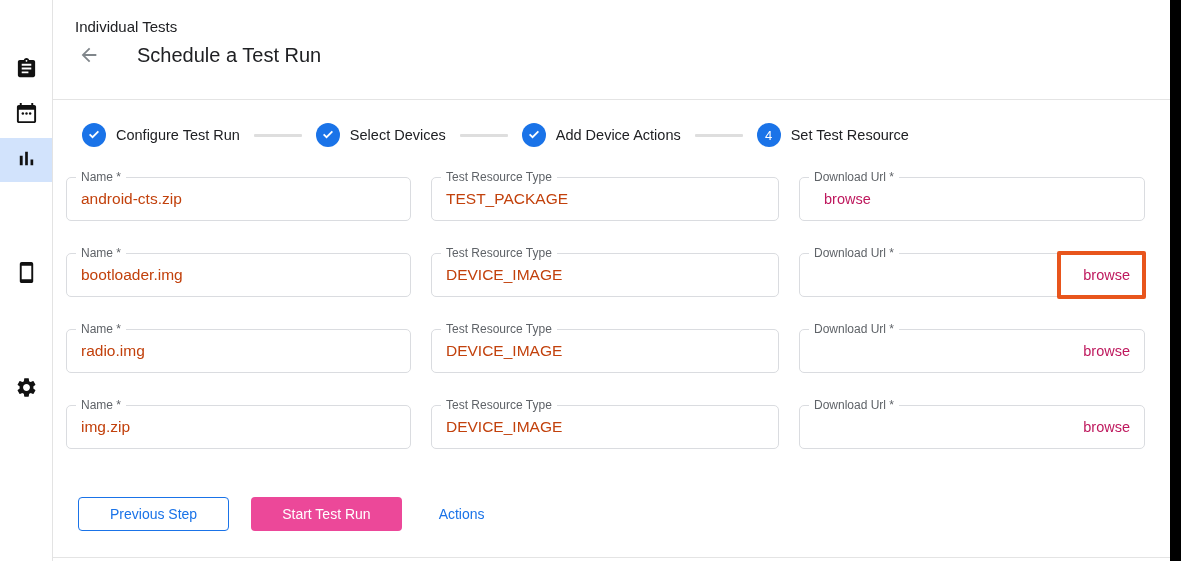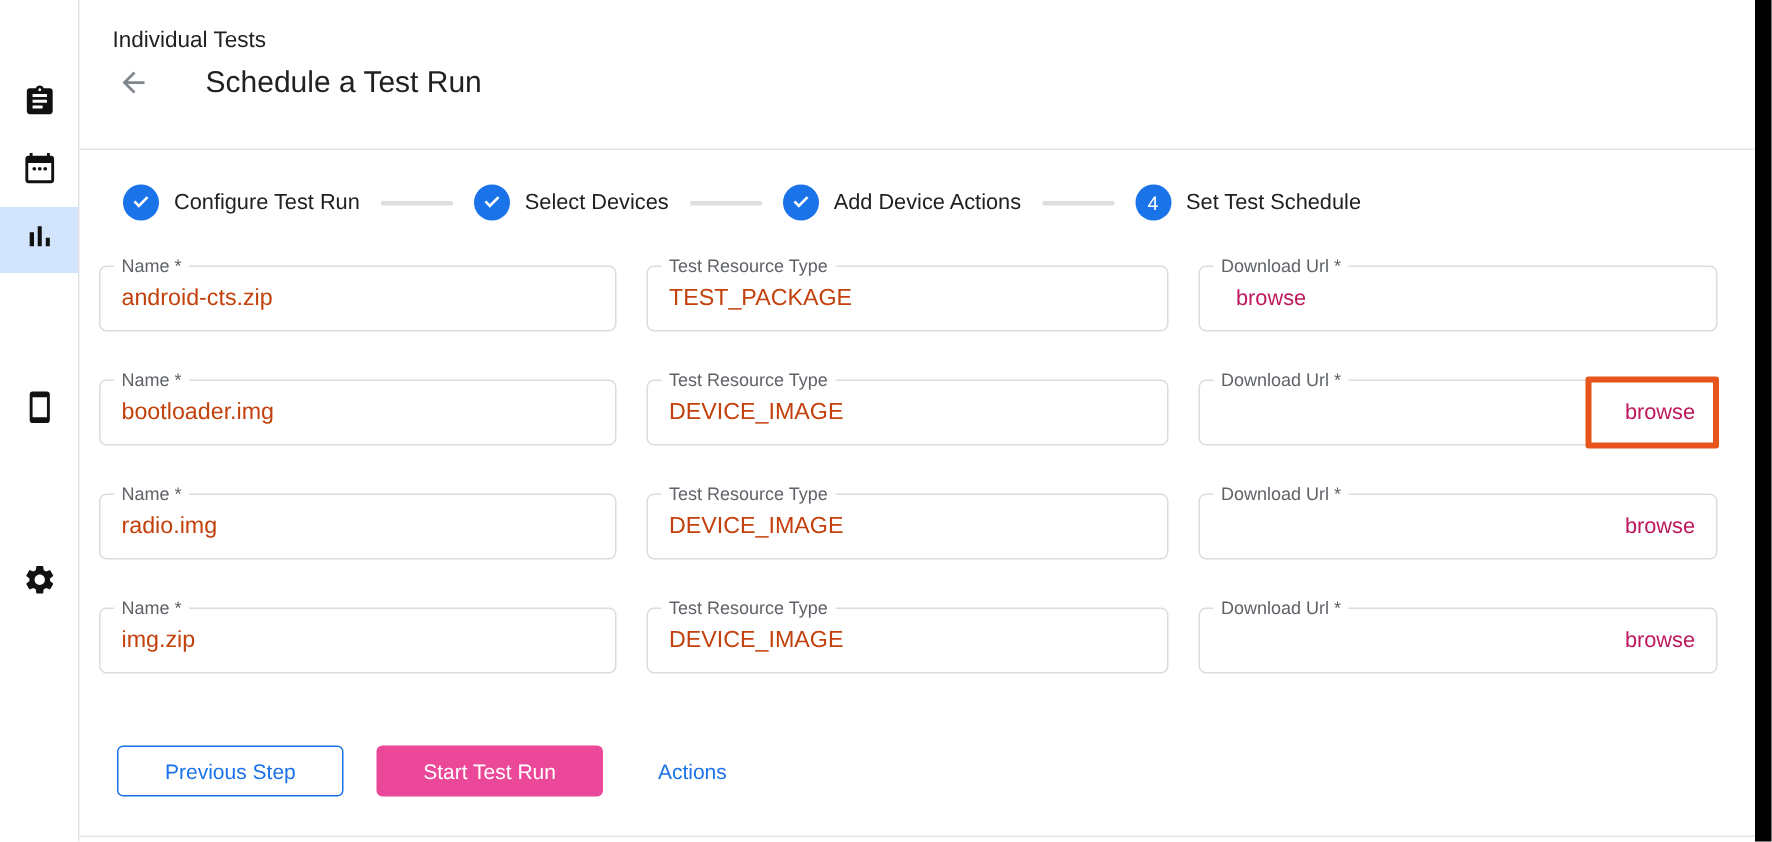--- a/index.html
+++ b/index.html
@@ -180,21 +180,21 @@
     <div class="step-circle">
       <span><svg viewBox="0 0 24 24" fill="none" stroke="#fff" stroke-width="3">
             <path d="M4.5 12.5l5 5 10-10"></path>
           </svg></span>
     </div>
     <span class="step-label">Add Device Actions</span>
   </div>
   <div class="step-connector"></div>
   <div class="step">
     <div class="step-circle">4</div>
-    <span class="step-label">Set Test Schedule</span>
+    <span class="step-label">Set Test Resource</span>
   </div>
 </div>
 
 <div class="form-grid">
 
   <div class="field">
     <span class="field-label">Name *</span>
     <div class="field-value">android-cts.zip</div>
   </div>
   <div class="field">

